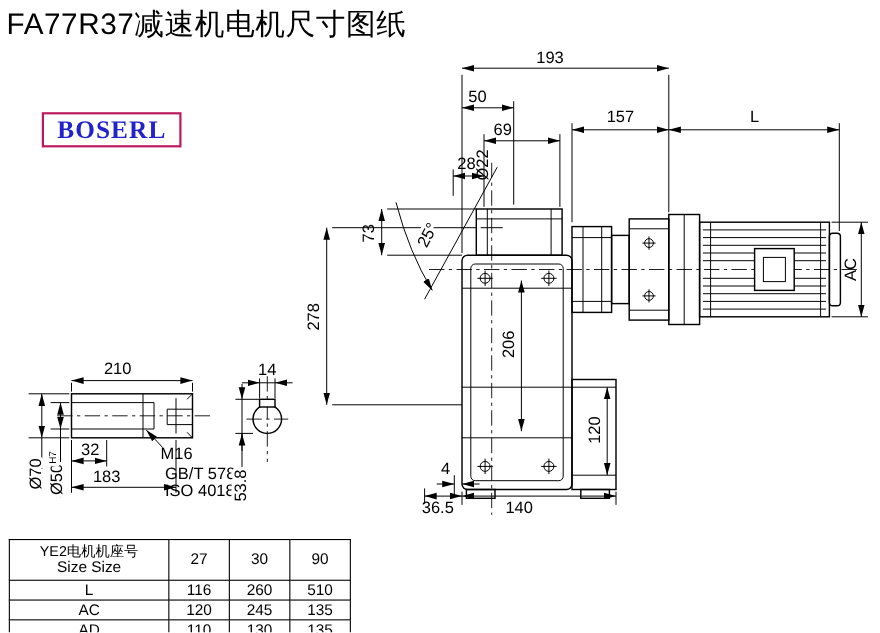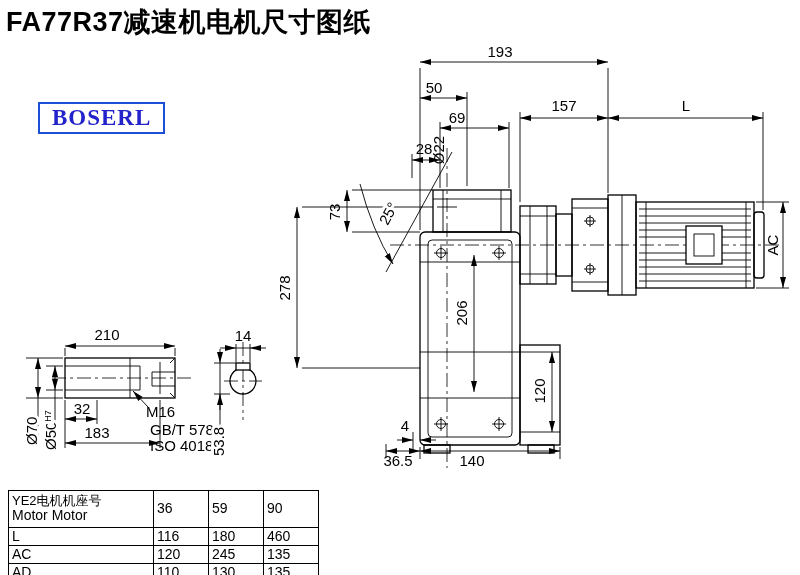--- a/index.html
+++ b/index.html
@@ -1,31 +1,31 @@
 <!DOCTYPE html>
 <html><head>
 <meta charset="utf-8">
 <style>
   html,body{margin:0;padding:0;background:#fff;}
   .canvas{position:relative;width:800px;height:575px;background:#fff;overflow:hidden;
           font-family:"Liberation Sans",sans-serif;color:#000;}
-  .title{position:absolute;left:6px;top:4px;font-size:27px;font-weight:bold;letter-spacing:0.5px;}
-  .logo{position:absolute;left:38px;top:102px;border:2px solid #1d4ed8;padding:1px 12px;
+  .title{position:absolute;left:6px;top:4px;font-size:27px;font-weight:normal;letter-spacing:0.5px;}
+  .logo{position:absolute;left:38px;top:102px;border:2px solid #be185d;padding:1px 12px;
         font-family:"Liberation Serif",serif;font-weight:bold;font-size:23px;letter-spacing:1px;}
   svg{position:absolute;left:0;top:0;}
   .ol{fill:none;stroke:#000;stroke-width:1.3;}
   .olf{fill:#fff;stroke:#000;stroke-width:1.3;}
   .tl{fill:none;stroke:#000;stroke-width:0.9;}
   .dim{fill:none;stroke:#000;stroke-width:0.9;}
   .cl{fill:none;stroke:#000;stroke-width:0.8;stroke-dasharray:14 4 3 4;}
   text.d{font-family:"Liberation Sans",sans-serif;font-size:15px;fill:#000;}
   .halo{paint-order:stroke;stroke:#fff;stroke-width:6px;}
   .spec-table{position:absolute;left:8px;top:490px;border-collapse:collapse;background:#fff;
               font-size:14px;}
-  .spec-table td{border:1px solid #000;text-align:left;padding:0 3px;height:17px;line-height:1.1;margin-top:36px;}
+  .spec-table td{border:1px solid #000;text-align:center;padding:0 3px;height:17px;line-height:1.1;margin-top:36px;}
   .spec-table tr.hdr td{height:36px;}
   .spec-table .cn{font-size:13px;}
 </style>
 </head>
 <body>
 
 <div class="canvas">
 
   <svg width="800" height="575" viewBox="0 0 800 575">
     <defs>
@@ -234,31 +234,31 @@
     <colgroup>
         <col style="width:145px">
         <col style="width:55px">
         <col style="width:55px">
         <col style="width:55px">
       </colgroup>
     <tbody>
         <tr class="hdr">
       <td>
         <div class="cn">YE2电机机座号</div>
-        <div>Motor Motor</div>
+        <div>Size Size</div>
       </td>
-      <td>36</td>
-      <td>59</td>
+      <td>27</td>
+      <td>30</td>
       <td>90</td>
     </tr>
     <tr>
       <td>L</td>
       <td>116</td>
-      <td>180</td>
-      <td>460</td>
+      <td>260</td>
+      <td>510</td>
     </tr>
     <tr>
       <td>AC</td>
       <td>120</td>
       <td>245</td>
       <td>135</td>
     </tr>
     <tr>
       <td>AD</td>
       <td>110</td>

